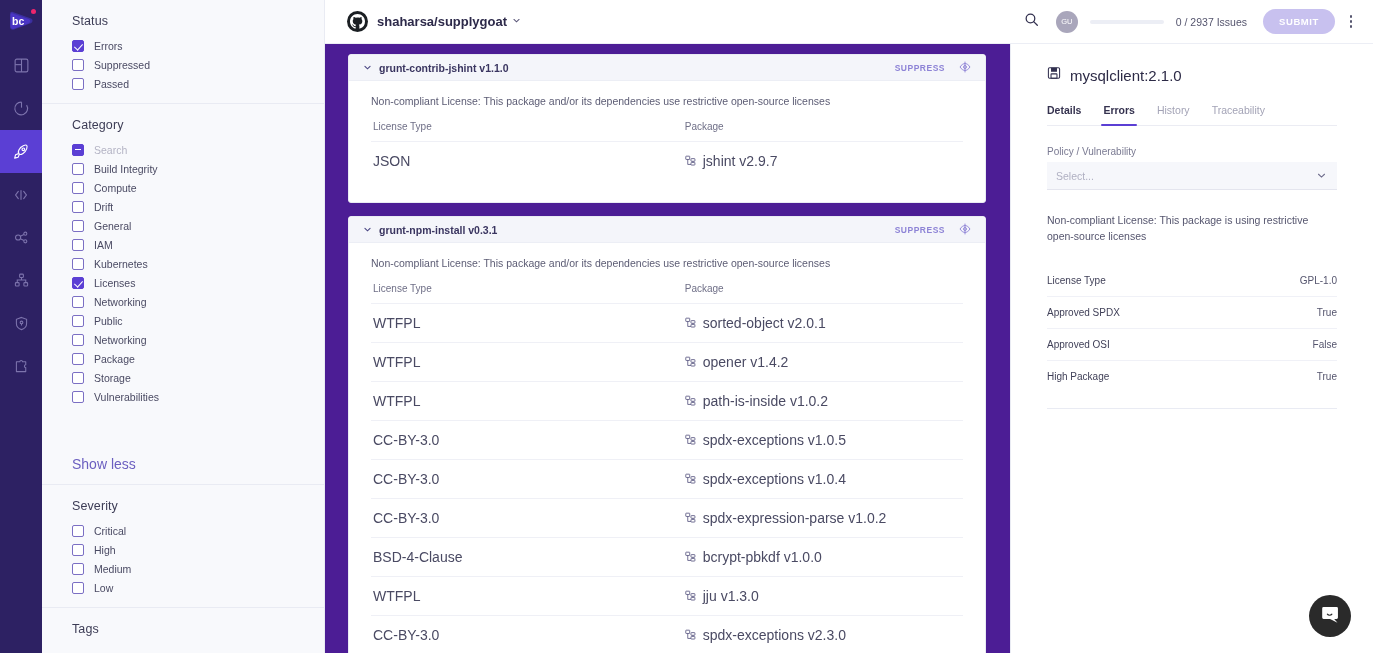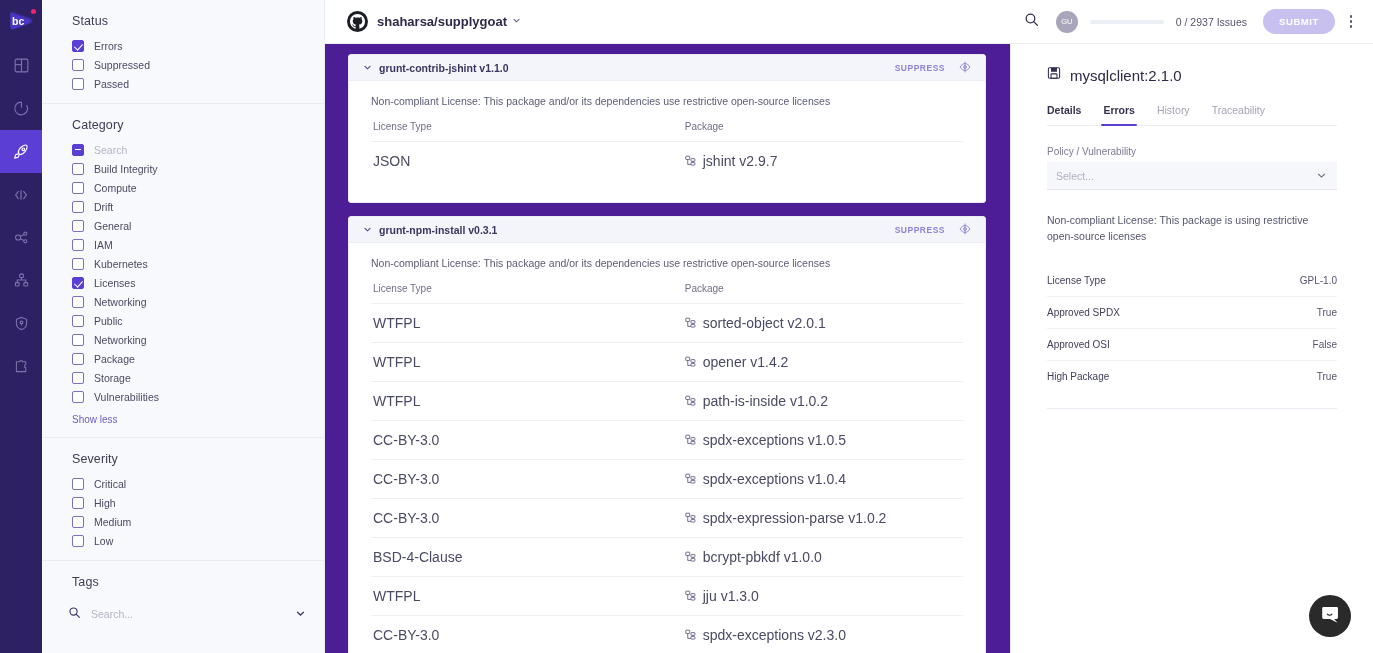--- a/index.html
+++ b/index.html
@@ -84,22 +84,22 @@
   }
   .cbox.indeterminate { background: #5b3fd4; border-color: #5b3fd4; }
   .cbox.indeterminate::after {
     content: ""; position: absolute;
     left: 2px; top: 4.3px; width: 6px; height: 0;
     border-top: 1.6px solid #fff;
   }
   .frow-label { font-size: 10.5px; color: #4a4a63; }
   .frow-label.muted { color: #b3b3c4; }
   .showless {
-    font-size: 10px; color: #6b5fc0;
-    padding: 8px 0 2px 30px; cursor: pointer;
+    font-size: 14px; color: #6b5fc0;
+    padding: 8px 0 2px 30px; cursor: pointer; margin-top: 42px;
   }
   .tag-search {
     display: flex; align-items: center;
     padding: 4px 18px 4px 26px; margin-top: 4px;
     cursor: text;
   }
   .tag-search .ph { font-size: 10.5px; color: #b3b3c4; margin-left: 10px; flex: 1; }
 
   
   .mainwrap {

